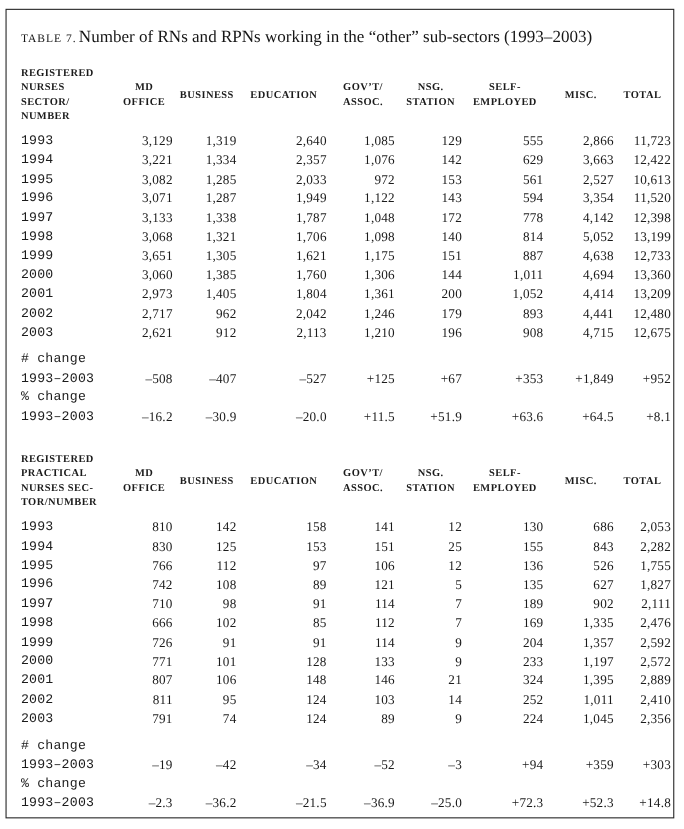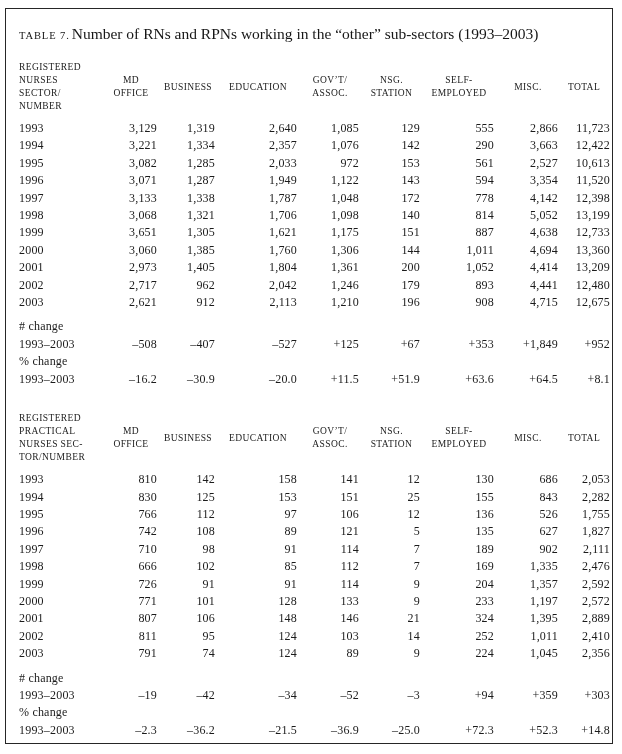--- a/index.html
+++ b/index.html
@@ -40,21 +40,21 @@
   table.data-table {
     border-collapse: collapse;
     table-layout: fixed;
     width: 591px;
     margin-top: 14px;
   }
   table.data-table.second {
     margin-top: 24px;
   }
   th {
-    font-weight: normal;
+    font-weight: bold;
     font-size: 9.5px;
     letter-spacing: 0.4px;
     line-height: 13px;
     text-align: center;
     vertical-align: middle;
     padding: 0 4px 7px 0;
     color: #1b1b1b;
   }
   th.stub {
     text-align: left;
@@ -71,20 +71,21 @@
   td.num {
     text-align: right;
     padding-right: 4px;
     font-variant-numeric: oldstyle-nums;
   }
   td.num.last {
     padding-right: 0;
   }
   td.lbl {
     text-align: left;
+    font-family: Liberation Mono, monospace;
   }
   tr.spacer td {
     height: 7px;
     line-height: 7px;
     font-size: 1px;
   }
 </style>
 </head>
 <body>
 
@@ -130,21 +131,21 @@
             <td class="num">2,866</td>
             <td class="num last">11,723</td>
           </tr>
           <tr>
             <td class="lbl">1994</td>
             <td class="num">3,221</td>
             <td class="num">1,334</td>
             <td class="num">2,357</td>
             <td class="num">1,076</td>
             <td class="num">142</td>
-            <td class="num">290</td>
+            <td class="num">629</td>
             <td class="num">3,663</td>
             <td class="num last">12,422</td>
           </tr>
           <tr>
             <td class="lbl">1995</td>
             <td class="num">3,082</td>
             <td class="num">1,285</td>
             <td class="num">2,033</td>
             <td class="num">972</td>
             <td class="num">153</td>

